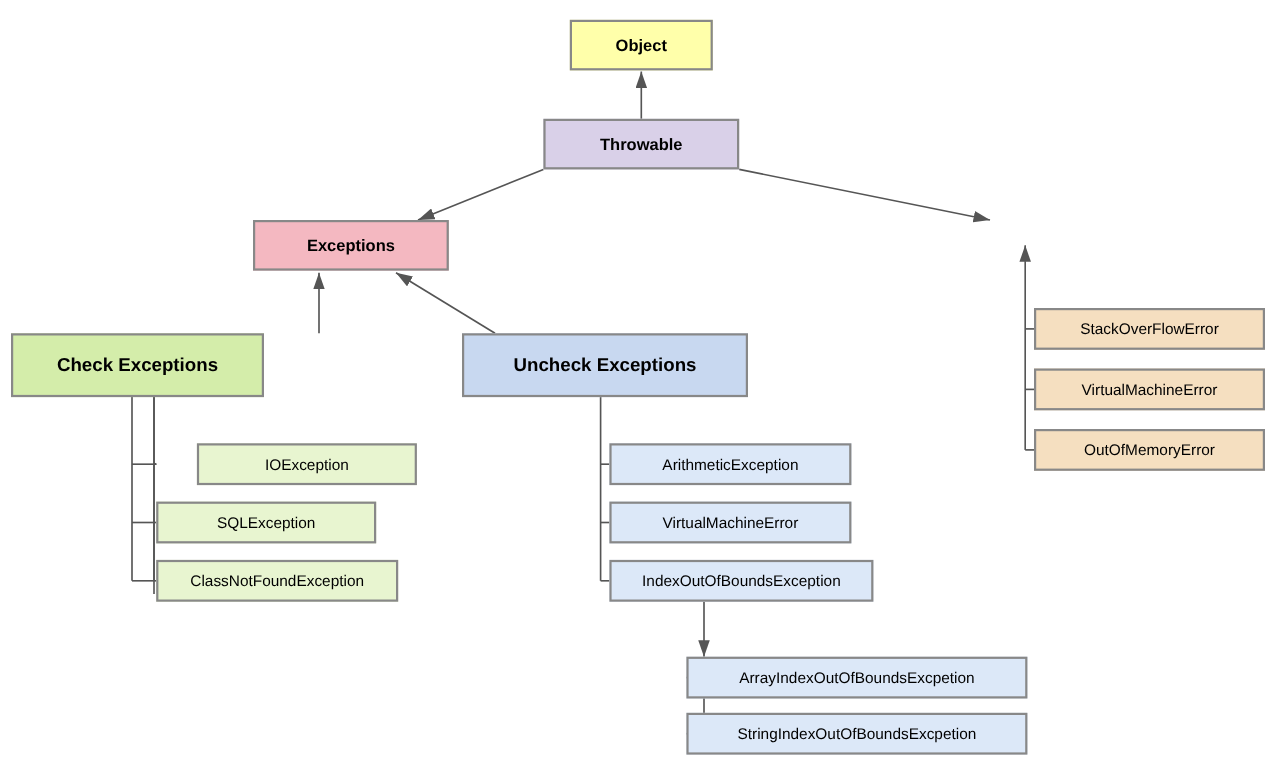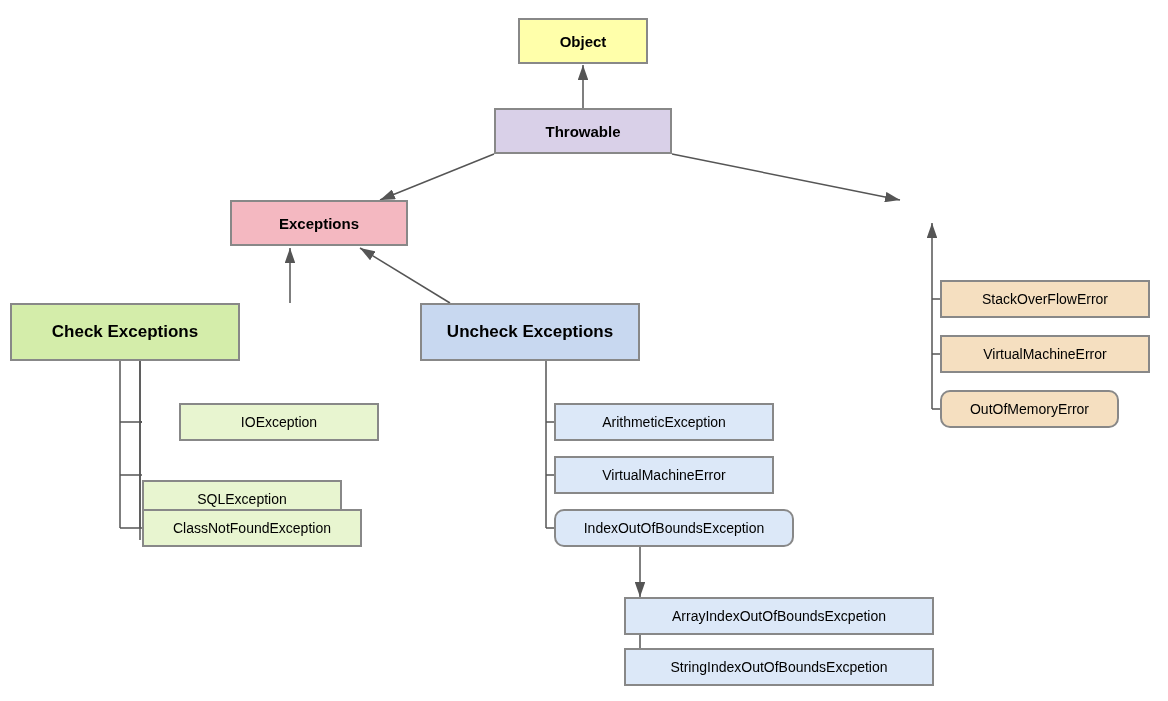--- a/index.html
+++ b/index.html
@@ -55,41 +55,40 @@
       background: #d4edaa;
       border-color: #888;
       left: 10px; top: 303px;
       width: 230px; height: 58px;
       font-size: 17px;
     }
     .node-uncheck {
       background: #c8d8f0;
       border-color: #888;
       left: 420px; top: 303px;
-      width: 220px; height: 58px;
+      width: 260px; height: 58px;
       font-size: 17px;
     }
     
     .node-ioexception {
       background: #e8f5d0;
       border-color: #888;
       left: 142px; top: 403px;
       width: 200px; height: 38px;
       font-weight: normal;
       font-size: 14px;
       margin-left: 37px;
     }
     .node-sqlexception {
       background: #e8f5d0;
       border-color: #888;
       left: 142px; top: 456px;
       width: 200px; height: 38px;
       font-weight: normal;
       font-size: 14px;
-      margin-top: 24px;
     }
     .node-classnotfound {
       background: #e8f5d0;
       border-color: #888;
       left: 142px; top: 509px;
       width: 220px; height: 38px;
       font-weight: normal;
       font-size: 14px;
     }
     
@@ -109,21 +108,20 @@
       font-weight: normal;
       font-size: 14px;
     }
     .node-indexoutofbounds {
       background: #dce8f8;
       border-color: #888;
       left: 554px; top: 509px;
       width: 240px; height: 38px;
       font-weight: normal;
       font-size: 14px;
-      border-radius: 10px;
     }
     
     .node-arrayindex {
       background: #dce8f8;
       border-color: #888;
       left: 624px; top: 597px;
       width: 310px; height: 38px;
       font-weight: normal;
       font-size: 14px;
     }
@@ -149,24 +147,23 @@
       border-color: #888;
       left: 940px; top: 335px;
       width: 210px; height: 38px;
       font-weight: normal;
       font-size: 14px;
     }
     .node-outofmemory {
       background: #f5dfc0;
       border-color: #888;
       left: 940px; top: 390px;
-      width: 179px; height: 38px;
-      font-weight: normal;
-      font-size: 14px;
-      border-radius: 10px;
+      width: 210px; height: 38px;
+      font-weight: normal;
+      font-size: 14px;
     }
 
     svg#lines {
       position: absolute;
       top: 0; left: 0;
       width: 1168px;
       height: 701px;
       pointer-events: none;
     }
   </style>

